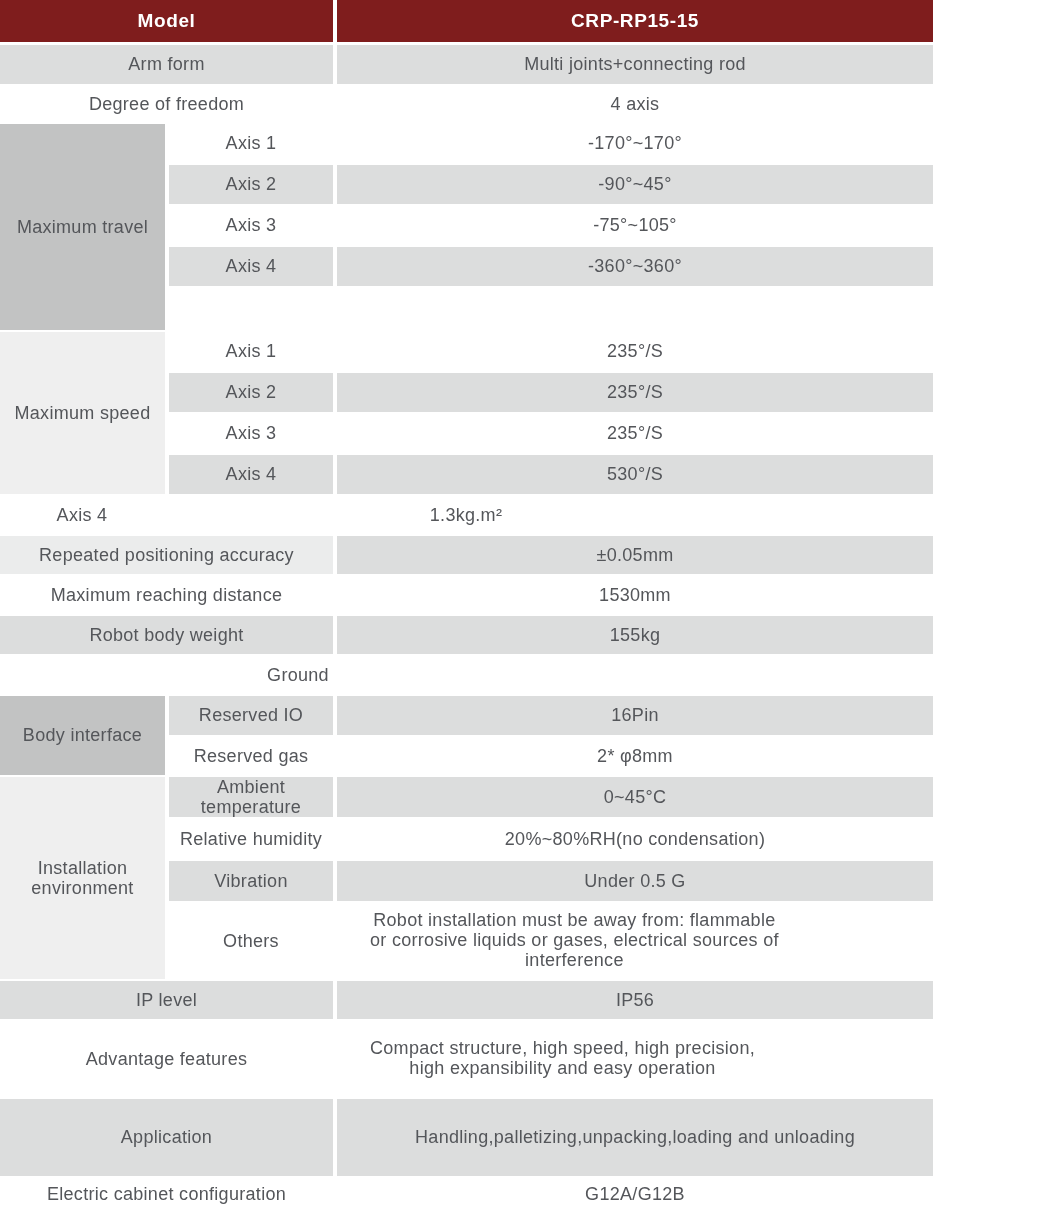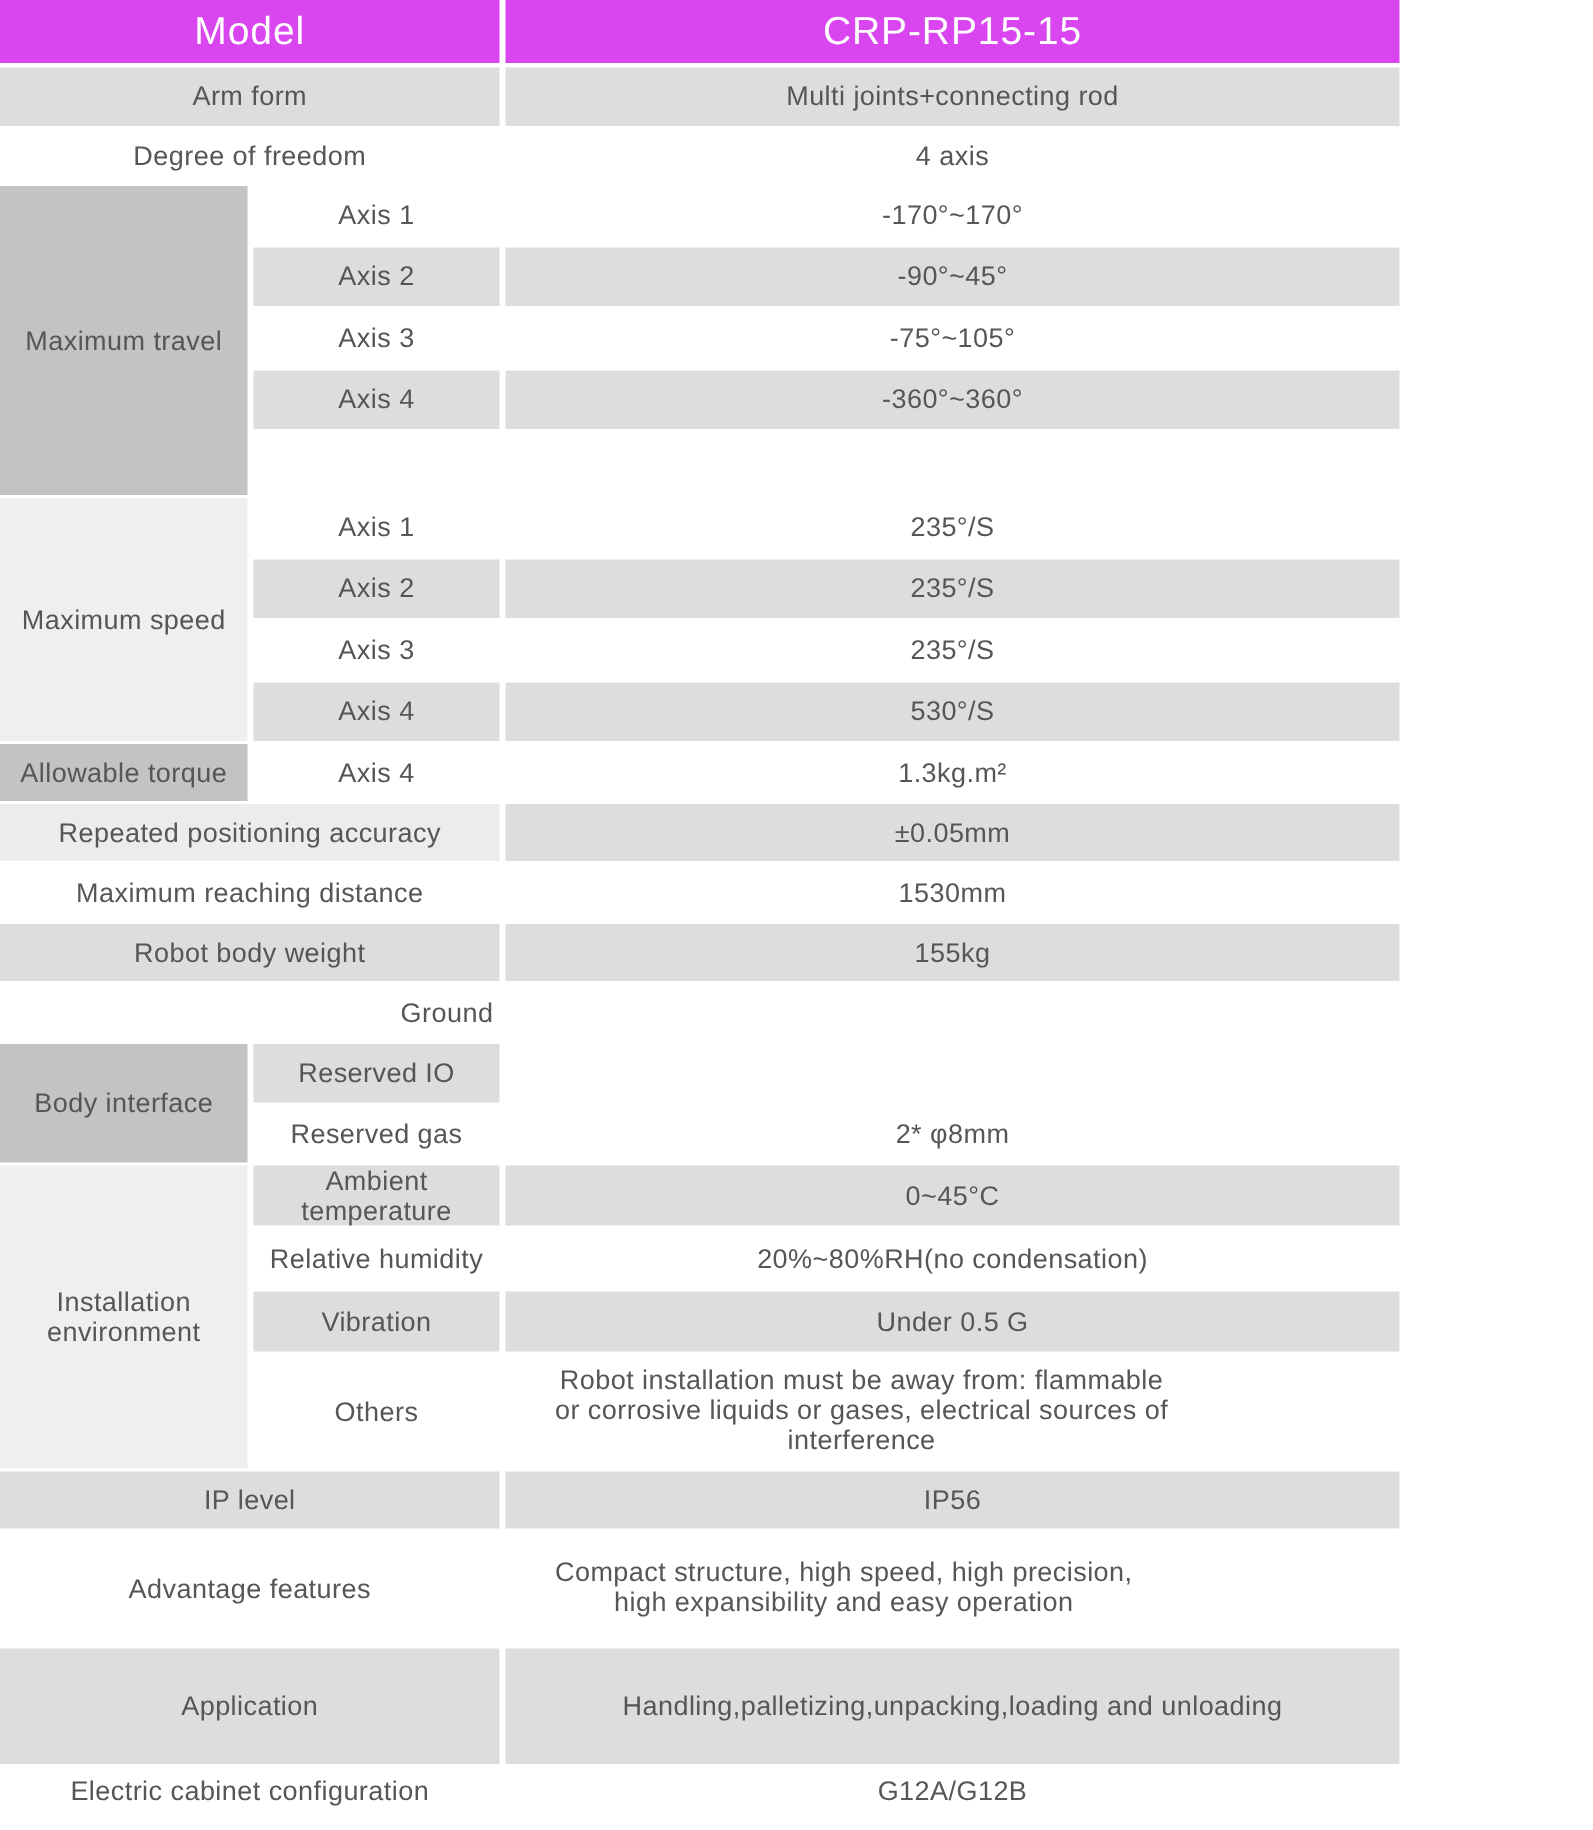--- a/index.html
+++ b/index.html
@@ -15,21 +15,21 @@
     text-align:center; font-weight:400; font-size:18px; letter-spacing:0.3px;
     line-height:1.12;
   }
   .lbl      { width:333px; margin-right:4px; }
   .val      { width:596px; }
   .span-cell{ width:165px; margin-right:4px; }
   .sub-lbl  { width:164px; margin-right:4px; }
   .group-rows { display:flex; flex-direction:column; }
   .group-rows .row:last-child { margin-bottom:0; }
 
-  .hdr  { background:#d946ef; color:#ffffff; font-weight:400; font-size:26px; letter-spacing:0.6px; }
+  .hdr  { background:#7f1d1d; color:#ffffff; font-weight:700; font-size:19px; letter-spacing:0.6px; }
   .gray { background:#dcdddd; }
   .med  { background:#c2c3c3; }
   .lite { background:#efefef; }
   .lite2{ background:#ebecec; }
 
   .left {
     justify-content:flex-start; text-align:center;
     padding-left:33px; white-space:pre-line; line-height:1.1;
   }
   .header-row { margin-bottom:3px; }
@@ -93,21 +93,20 @@
         <div class="cell val" style="height:39px">235°/S</div>
       </div>
       <div class="row">
         <div class="cell sub-lbl gray" style="height:39px">Axis 4</div>
         <div class="cell val gray" style="height:39px">530°/S</div>
       </div>
     </div>
   </div>
 
   <div class="group">
-    <div class="cell span-cell med" style="height:38px">Allowable torque</div>
     <div class="group-rows">
       <div class="row">
         <div class="cell sub-lbl" style="height:38px">Axis 4</div>
         <div class="cell val" style="height:38px">1.3kg.m²</div>
       </div>
     </div>
   </div>
 
   <div class="row">
     <div class="cell lbl lite2" style="height:38px">Repeated positioning accuracy</div>
@@ -126,20 +125,21 @@
 
   <div class="row">
     <div class="cell val" style="height:38px">Ground</div>
   </div>
 
   <div class="group">
     <div class="cell span-cell med" style="height:79px">Body interface</div>
     <div class="group-rows">
       <div class="row">
         <div class="cell sub-lbl gray" style="height:39px">Reserved IO</div>
+        <div class="cell val gray" style="height:39px">16Pin</div>
       </div>
       <div class="row">
         <div class="cell sub-lbl" style="height:38px">Reserved gas</div>
         <div class="cell val" style="height:38px">2* φ8mm</div>
       </div>
     </div>
   </div>
 
   <div class="group">
     <div class="cell span-cell lite" style="height:202px">Installation environment</div>

